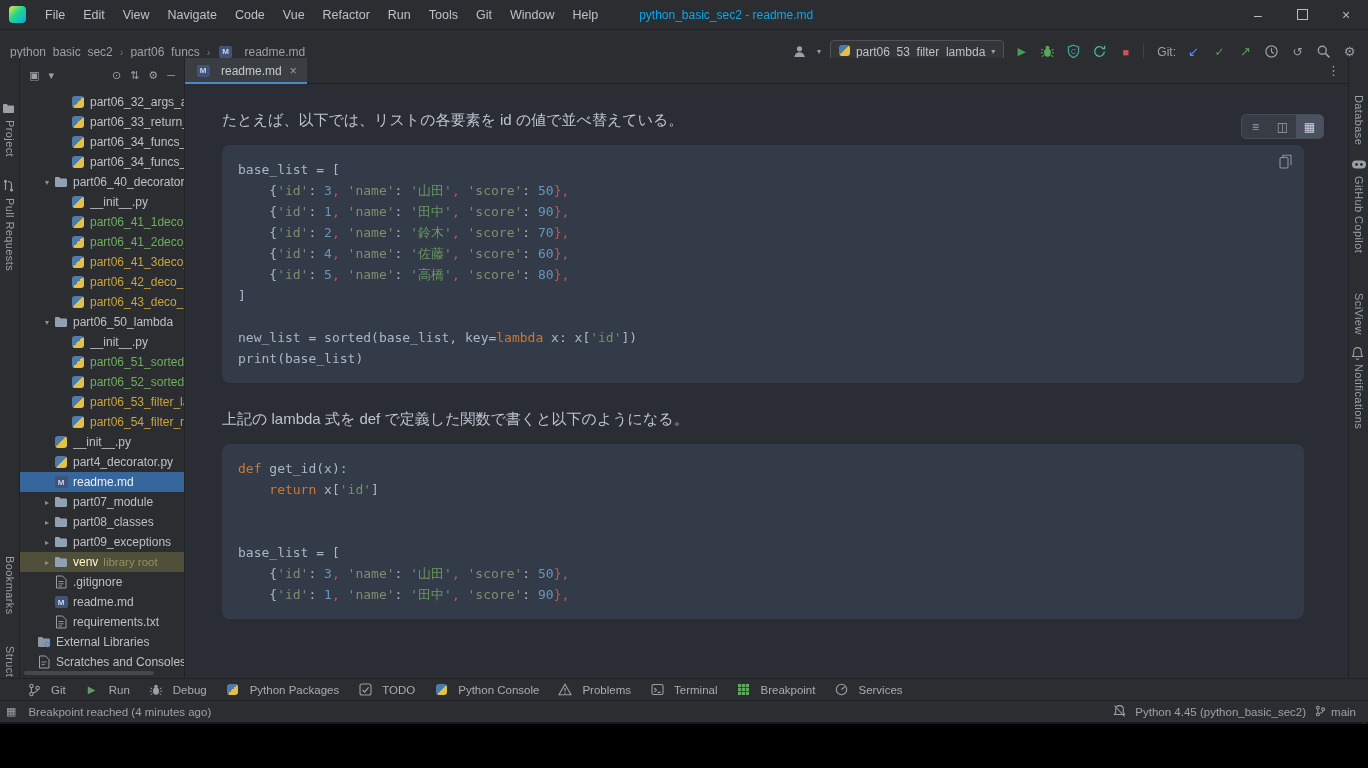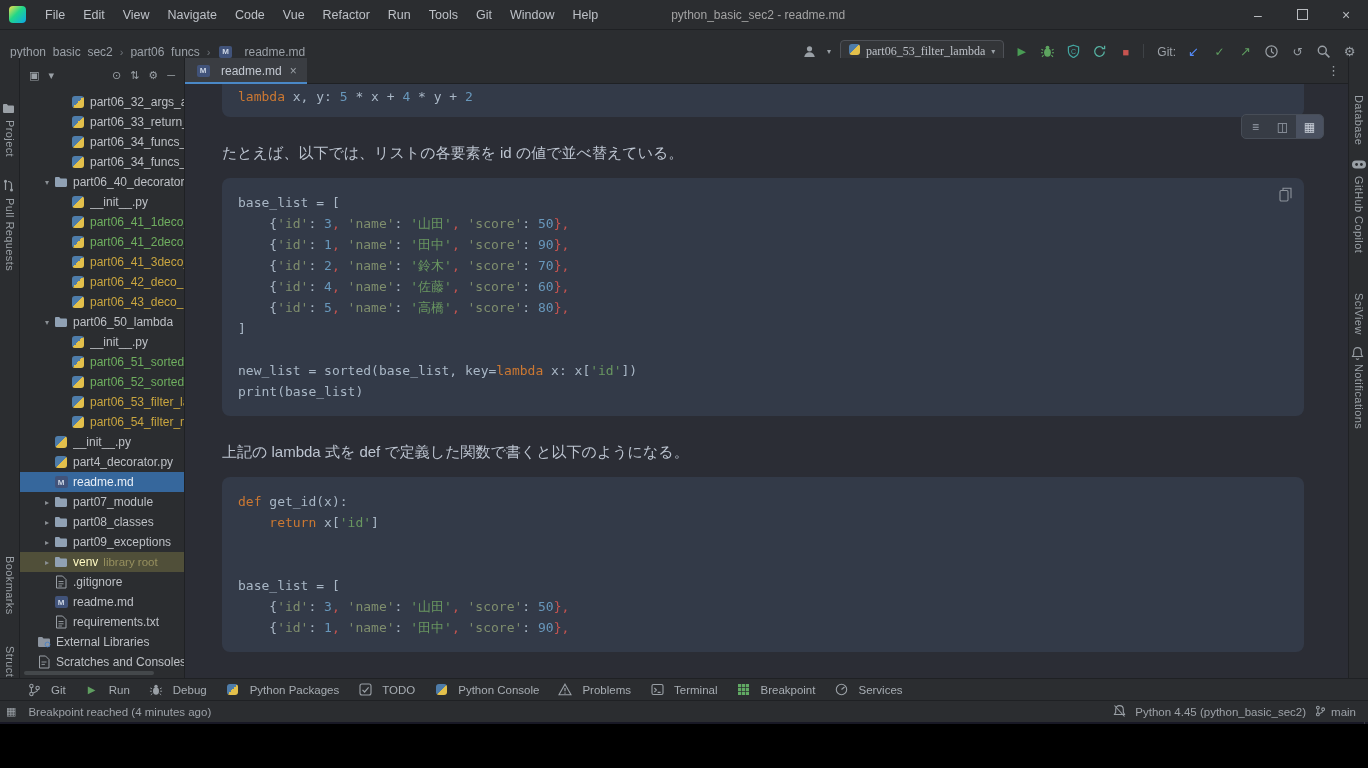--- a/index.html
+++ b/index.html
@@ -5,40 +5,40 @@
   html,body{margin:0;padding:0;background:#000;}
   .screen{position:relative;width:1368px;height:724px;overflow:hidden;background:#2b2d30;
     font-family:"Liberation Sans","DejaVu Sans",sans-serif;-webkit-font-smoothing:antialiased;}
   
   .titlebar{position:absolute;left:0;top:0;width:100%;height:30px;background:#2b2d30;
     border-bottom:1px solid #1f2124;display:flex;align-items:center;box-sizing:border-box;}
   .app-logo{width:17px;height:17px;border-radius:4px;margin:0 10px 0 9px;flex:none;
     background:linear-gradient(135deg,#f5e04c,#21d789 45%,#0ca6e8);}
   .menus{display:flex;}
   .menu-item{padding:0 9px;line-height:30px;font-size:12.5px;color:#bdc1c7;}
-  .tb-title{margin-left:64px;font-size:12px;color:#a3a3a3;white-space:nowrap;}
+  .tb-title{margin-left:32px;font-size:12px;color:#0ea5e9;white-space:nowrap;}
   .win-controls{margin-left:auto;display:flex;height:100%;}
   .win-controls>span{width:44px;display:flex;align-items:center;justify-content:center;color:#b9bcc0;font-size:14px;}
   .maxbox{width:9px;height:9px;border:1px solid #b9bcc0;display:block;}
   
   .toolbar{position:absolute;left:0;top:38px;width:100%;height:28px;background:#2b2d30;
     border-bottom:1px solid #1f2124;display:flex;align-items:center;box-sizing:border-box;padding:0 10px;}
   .crumbs{display:flex;align-items:center;gap:7px;font-size:12px;color:#9ba1a8;white-space:nowrap;}
   .crumb-sep{color:#6f747a;font-size:11px;}
   .tb-right{margin-left:auto;display:flex;align-items:center;gap:9px;}
   .ticon{display:inline-flex;align-items:center;justify-content:center;min-width:17px;height:18px;font-size:12px;color:#9aa0a6;}
   .ticon.run{color:#499c54;font-size:11px}
   .ticon.stop{color:#c75450;font-size:11px}
   .ticon.upd{color:#548af7;font-size:13px}
   .ticon.cmt{color:#5f9e60;font-size:12px}
   .ticon.push{color:#5f9e60;font-size:13px}
   .ticon.gear{font-size:13px}
   .caret{color:#9aa0a6;font-size:8px}
   .runconfig{display:flex;align-items:center;gap:6px;height:22px;padding:0 8px;background:#333538;
-    border:1px solid #4e5157;border-radius:4px;font-size:12px;color:#bcc0c7;font-family:Liberation Serif, serif;}
+    border:1px solid #4e5157;border-radius:4px;font-size:12px;color:#bcc0c7;}
   .gitlabel{font-size:12px;color:#9da2a8;margin-left:4px}
   .tb-divider{width:1px;height:16px;background:#3e4246;}
   
   .stripe-left{position:absolute;left:0;top:58px;width:20px;height:620px;background:#2b2d30;border-right:1px solid #1f2124;box-sizing:border-box;}
   .stripe-right{position:absolute;right:0;top:58px;width:20px;height:620px;background:#2b2d30;border-left:1px solid #1f2124;box-sizing:border-box;}
   .vlabel{position:absolute;left:4px;writing-mode:vertical-rl;font-size:11px;color:#9aa0a6;letter-spacing:.4px;white-space:nowrap;}
   .sicon{position:absolute;left:2px;}
   
   .project-panel{position:absolute;left:20px;top:58px;width:165px;height:620px;background:#2b2d30;
     border-right:1px solid #1f2124;box-sizing:border-box;overflow:hidden;}
@@ -496,23 +496,20 @@
       <div class="tab">
         <span class="icw">
             <span class="ic-md">M</span>
           </span>
         <span class="tab-label">readme.md</span>
         <span class="tab-close">×</span>
       </div>
       <span class="tabbar-more">⋮</span>
     </div>
     <div class="preview">
-      <div class="codeblock partial" id="code0">
-          <div class="cl"><span class="tk-k">lambda</span><span class="tk-p"> x, y: </span><span class="tk-n">5</span><span class="tk-p"> * x + </span><span class="tk-n">4</span><span class="tk-p"> * y + </span><span class="tk-n">2</span></div>
-        </div>
       <p class="mdp">たとえば、以下では、リストの各要素を id の値で並べ替えている。</p>
       <div class="codeblock" id="code1">
         <span class="copybtn"><svg width="13" height="15" viewBox="0 0 13 15">
               <rect x="1" y="3.5" width="8" height="10.5" rx="1.2" fill="none" stroke="#8d939c" stroke-width="1.1"></rect>
               <path d="M4 3.5V1.2h8v10" fill="none" stroke="#8d939c" stroke-width="1.1"></path>
             </svg></span>
       <div class="cl"><span class="tk-p">base_list = [</span></div>
           <div class="cl"><span class="tk-p">    {</span><span class="tk-q">'id'</span><span class="tk-p">: </span><span class="tk-n">3</span><span class="tk-d">, </span><span class="tk-q">'name'</span><span class="tk-p">: </span><span class="tk-s">'山田'</span><span class="tk-d">, </span><span class="tk-q">'score'</span><span class="tk-p">: </span><span class="tk-n">50</span><span class="tk-d">},</span></div>
           <div class="cl"><span class="tk-p">    {</span><span class="tk-q">'id'</span><span class="tk-p">: </span><span class="tk-n">1</span><span class="tk-d">, </span><span class="tk-q">'name'</span><span class="tk-p">: </span><span class="tk-s">'田中'</span><span class="tk-d">, </span><span class="tk-q">'score'</span><span class="tk-p">: </span><span class="tk-n">90</span><span class="tk-d">},</span></div>
           <div class="cl"><span class="tk-p">    {</span><span class="tk-q">'id'</span><span class="tk-p">: </span><span class="tk-n">2</span><span class="tk-d">, </span><span class="tk-q">'name'</span><span class="tk-p">: </span><span class="tk-s">'鈴木'</span><span class="tk-d">, </span><span class="tk-q">'score'</span><span class="tk-p">: </span><span class="tk-n">70</span><span class="tk-d">},</span></div>

